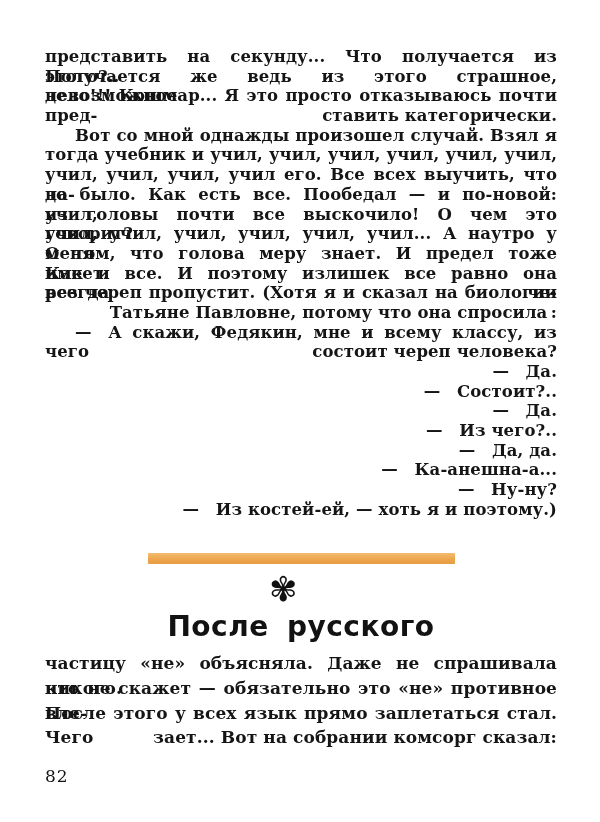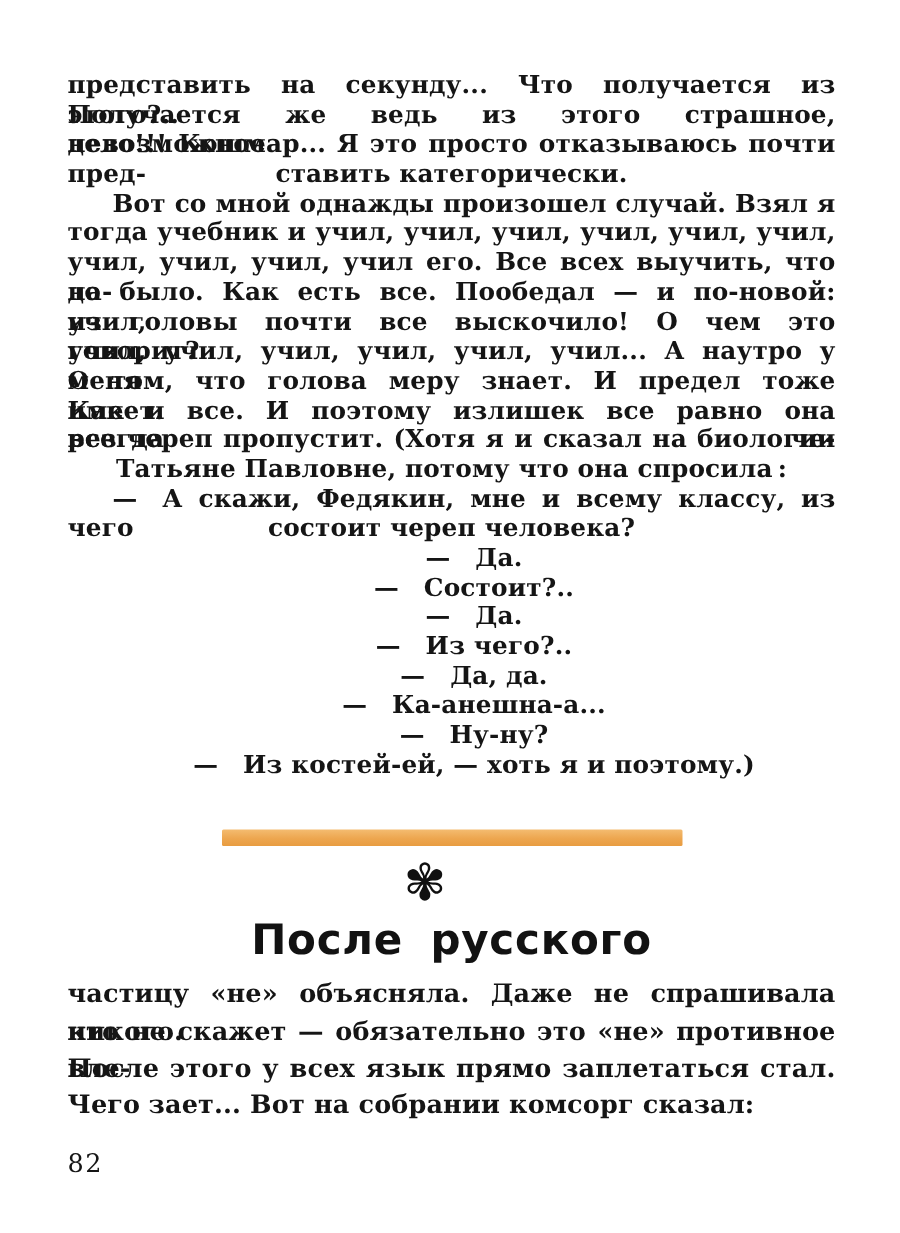--- a/index.html
+++ b/index.html
@@ -8,21 +8,21 @@
     background:#ffffff; overflow:hidden;
     font-family:"DejaVu Serif", serif;
     border-radius:28px;
   }
   .textcol { position:absolute; left:45px; width:512px; }
   .story-text { top:47px; }
   .chapter-text { top:651px; }
   .line {
     color:#151515; font-weight:700;
     font-family:"DejaVu Serif", serif;
-    text-align:center; white-space:normal; overflow:visible;
+    text-align:right; white-space:normal; overflow:visible;
   }
   .story-text .line { font-size:16.5px; line-height:19.7px; height:19.7px; letter-spacing:0.1px; }
   .chapter-text .line { font-size:17px; line-height:24.8px; height:24.8px; letter-spacing:0.1px; }
   .line.j { text-align:justify; text-align-last:justify; text-justify:inter-word; }
   .line.ind { text-indent:30px; }
   .divider {
     position:absolute; left:148px; top:553px; width:307px; height:11px;
     border-radius:1px;
     background:linear-gradient(180deg,#f4bc70 0%,#eda64f 55%,#e89c41 100%);
   }

